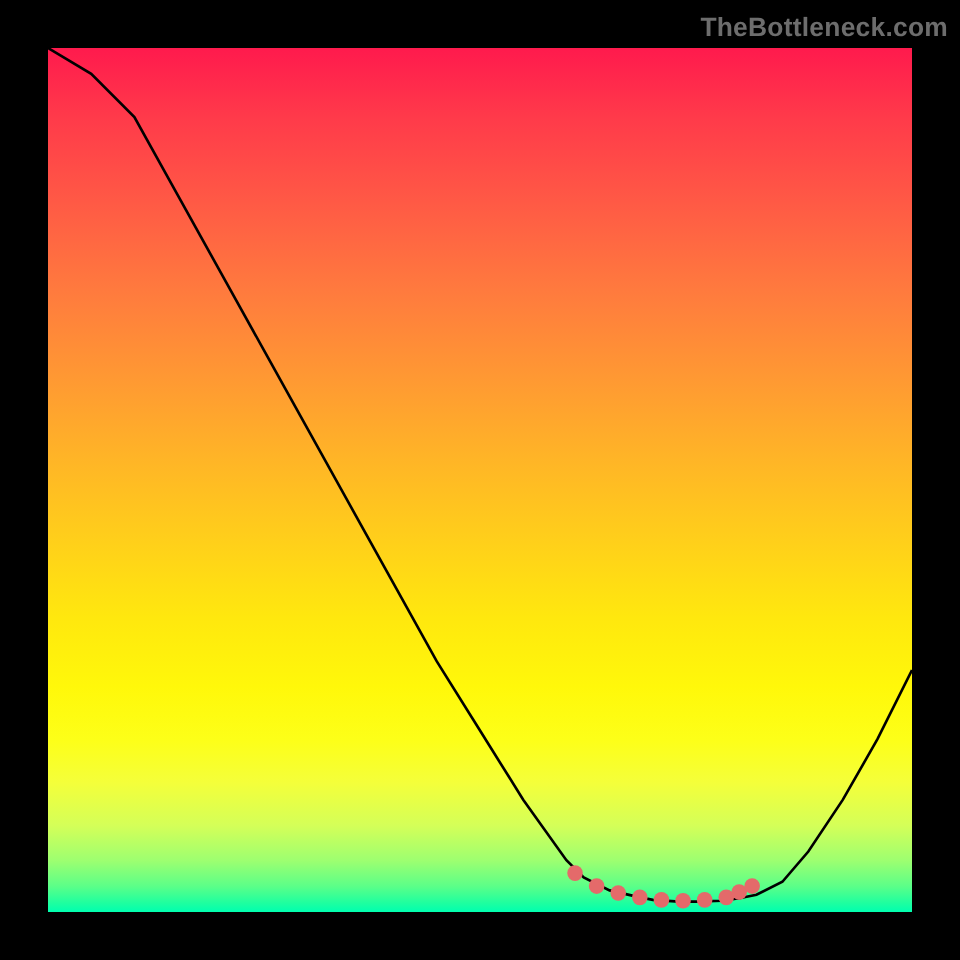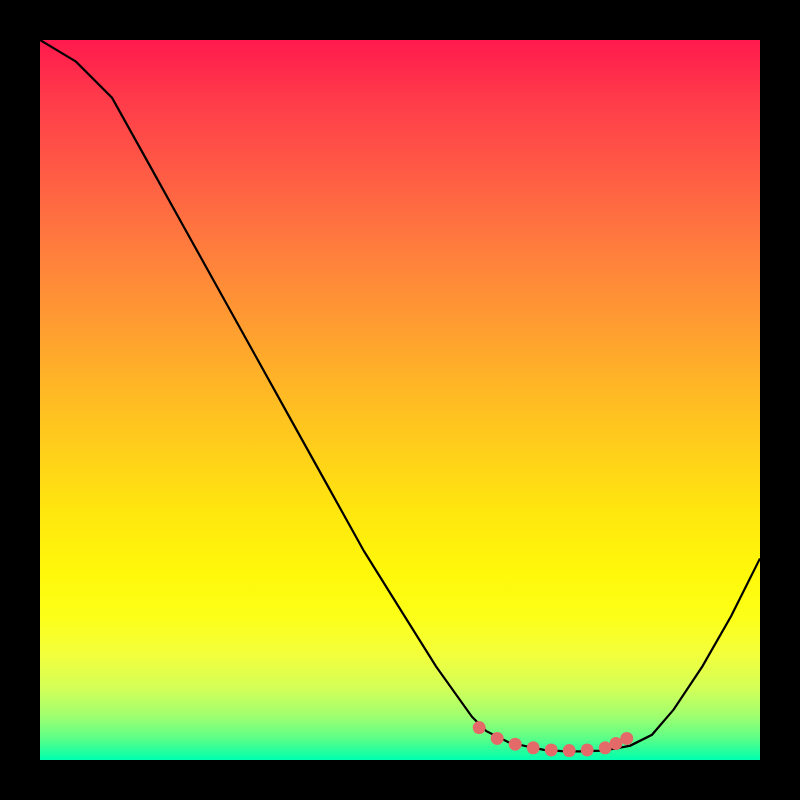--- a/index.html
+++ b/index.html
@@ -80,14 +80,15 @@
           <circle cx="511.2" cy="709.9" r="6.5" fill="#e46a6a"></circle>
           <circle cx="529.2" cy="710.6" r="6.5" fill="#e46a6a"></circle>
           <circle cx="547.2" cy="709.9" r="6.5" fill="#e46a6a"></circle>
           <circle cx="565.2" cy="707.8" r="6.5" fill="#e46a6a"></circle>
           <circle cx="576.0" cy="703.4" r="6.5" fill="#e46a6a"></circle>
           <circle cx="586.8" cy="698.4" r="6.5" fill="#e46a6a"></circle>
         </g>
     </svg>
   </div>
 
+  <div class="watermark">TheBottleneck.com</div>
 
 </div>
 
 </body></html>

